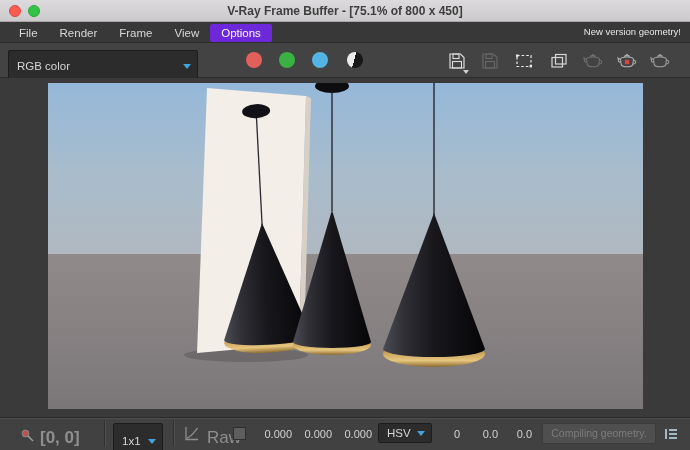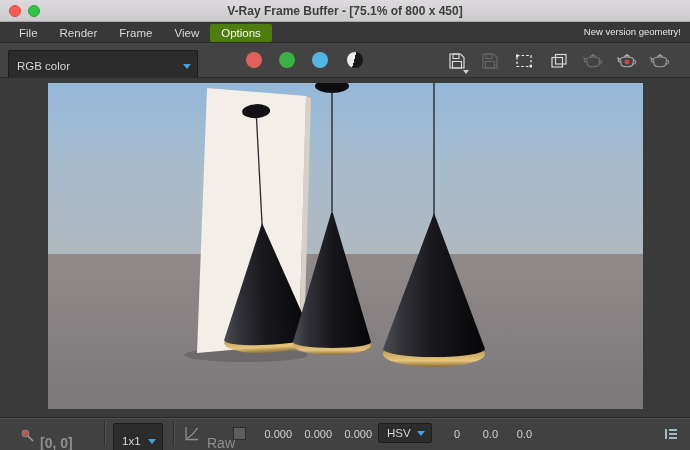--- a/index.html
+++ b/index.html
@@ -12,21 +12,21 @@
   .title { line-height: 22px; text-align: center; font-size: 12px; font-weight: bold; color: #3e3e3e; }
   .lights { position: absolute; left: 9px; top: 5px; display: flex; gap: 7px; }
   .tl { width: 12px; height: 12px; border-radius: 50%; }
   .tl.red { background: #f95a52; border: 1px solid #dd4a42; }
   .tl.green { background: #32c446; border: 1px solid #27a838; }
 
   
   .menubar { position: absolute; top: 22px; left: 0; width: 690px; height: 21px; background: #383838;
     box-shadow: inset 0 -1px 0 #2c2c2c; display: flex; align-items: center; padding-left: 8px; }
   .menu-item { font-size: 11.5px; color: #d8d8d8; padding: 3px 11px; border-radius: 2px; }
-  .menu-item.active { background: #4d7c0f; color: #fafafa; text-align: center; }
+  .menu-item.active { background: #6d28d9; color: #fafafa; text-align: center; }
   .notice { position: absolute; right: 9px; top: 4px; font-size: 9.5px; color: #e6e6e6; }
 
   
   .toolbar { position: absolute; top: 43px; left: 0; width: 690px; height: 35px; background: #434343;
     box-shadow: inset 0 -1px 0 #2c2c2c; }
   .dd { position: absolute; background: #2c2c2c; border: 1px solid #1d1d1d; border-radius: 2px;
     color: #d6d6d6; font-size: 11.5px; display: flex; align-items: center; padding: 0 8px; }
   .dd .arrow { position: absolute; right: 6px; top: 50%; margin-top: -2px; width: 0; height: 0;
     border-left: 4px solid transparent; border-right: 4px solid transparent; border-top: 5px solid #46a2de; }
   .chan { position: absolute; top: 9px; width: 16px; height: 16px; border-radius: 50%; }
@@ -34,21 +34,21 @@
   .mini-arrow { position: absolute; left: 463px; top: 27px; width: 0; height: 0;
     border-left: 3px solid transparent; border-right: 3px solid transparent; border-top: 4px solid #cfcfcf; }
 
   
   .viewport { position: absolute; top: 78px; left: 0; width: 690px; height: 339px; background: #3a3a3a; }
   .render { position: absolute; left: 48px; top: 5px; width: 595px; height: 326px; display: block; }
 
   
   .statusbar { position: absolute; top: 417px; left: 0; width: 690px; height: 33px; background: #414141;
     box-shadow: inset 0 1px 0 #2a2a2a, inset 0 2px 0 #4e4e4e; }
-  .sb-text { position: absolute; top: 18px; font-size: 14px; color: #8f8f8f; }
+  .sb-text { position: absolute; top: 11px; font-size: 17px; color: #8f8f8f; }
   .sb-val { position: absolute; top: 11px; font-size: 11px; color: #d2d2d2; text-align: right; }
   .vsep { position: absolute; top: 4px; height: 25px; width: 1px; background: #2f2f2f; box-shadow: 1px 0 0 #505050; }
   .swatch { position: absolute; left: 233px; top: 10px; width: 13px; height: 13px; background: #5e5e5e; border: 1px solid #2e2e2e; }
   .msgbox { position: absolute; left: 542px; top: 6px; width: 114px; height: 21px; background: #4f4f4f;
     border: 1px solid #3c3c3c; border-radius: 2px; font-size: 10.5px; color: #7c7c7c;
     line-height: 19px; text-align: center; overflow: hidden; white-space: nowrap; }
   .sbicon { position: absolute; }
 </style>
 </head>
 <body>
@@ -220,20 +220,21 @@
 
     <div class="dd" style="left:378px; top:6px; width:54px; height:20px;">
       <span>HSV</span>
       <span class="arrow"></span>
     </div>
 
     <span class="sb-val" style="left:440px; width:20px;">0</span>
     <span class="sb-val" style="left:468px; width:30px;">0.0</span>
     <span class="sb-val" style="left:502px; width:30px;">0.0</span>
 
+    <div class="msgbox">Compiling geometry.</div>
 
     <svg class="sbicon" style="left:662px; top:8px;" width="18" height="18" viewBox="0 0 18 18">
       <line x1="4" y1="4" x2="4" y2="14" stroke="#bcd8e6" stroke-width="1.6"></line>
       <line x1="7" y1="5" x2="15" y2="5" stroke="#bcd8e6" stroke-width="1.6"></line>
       <line x1="7" y1="9" x2="15" y2="9" stroke="#bcd8e6" stroke-width="1.6"></line>
       <line x1="7" y1="13" x2="15" y2="13" stroke="#bcd8e6" stroke-width="1.6"></line>
     </svg>
   </div>
 
 </div>

